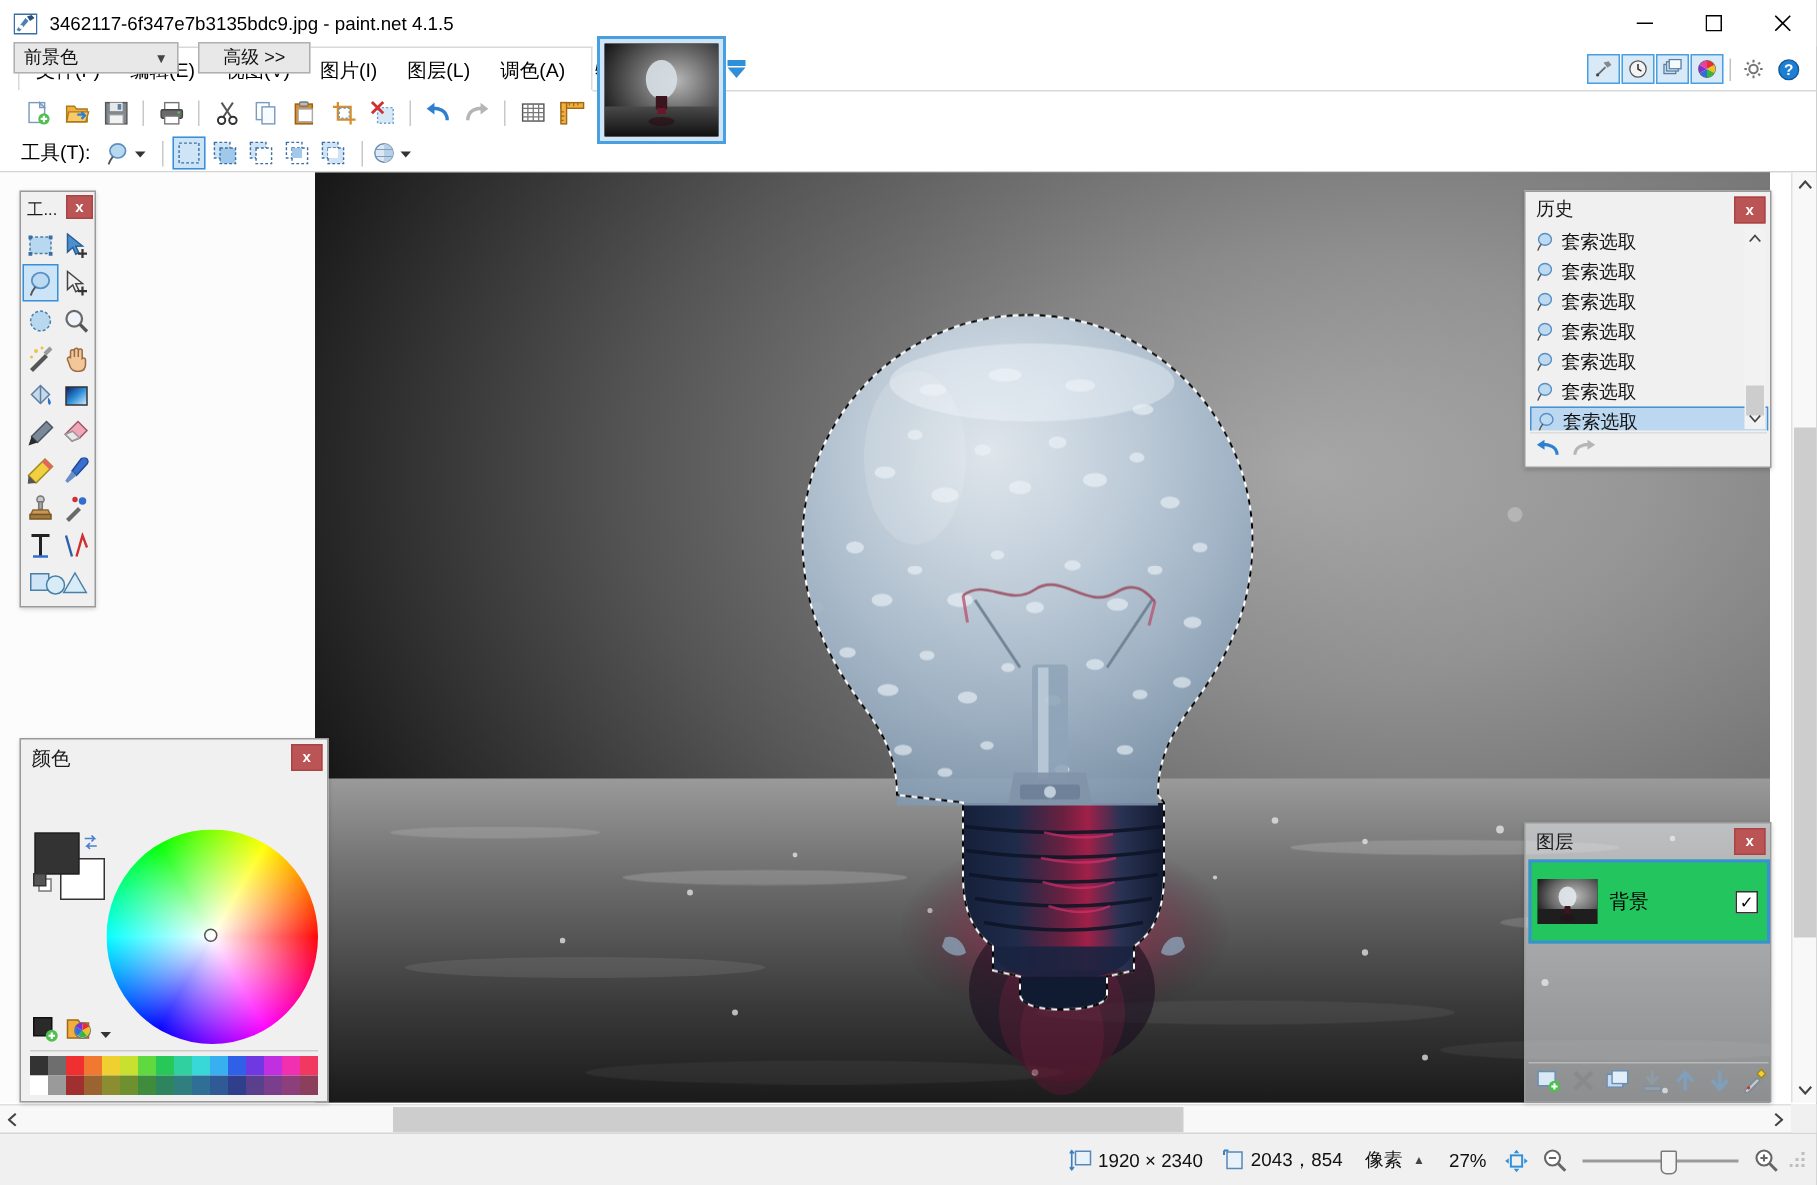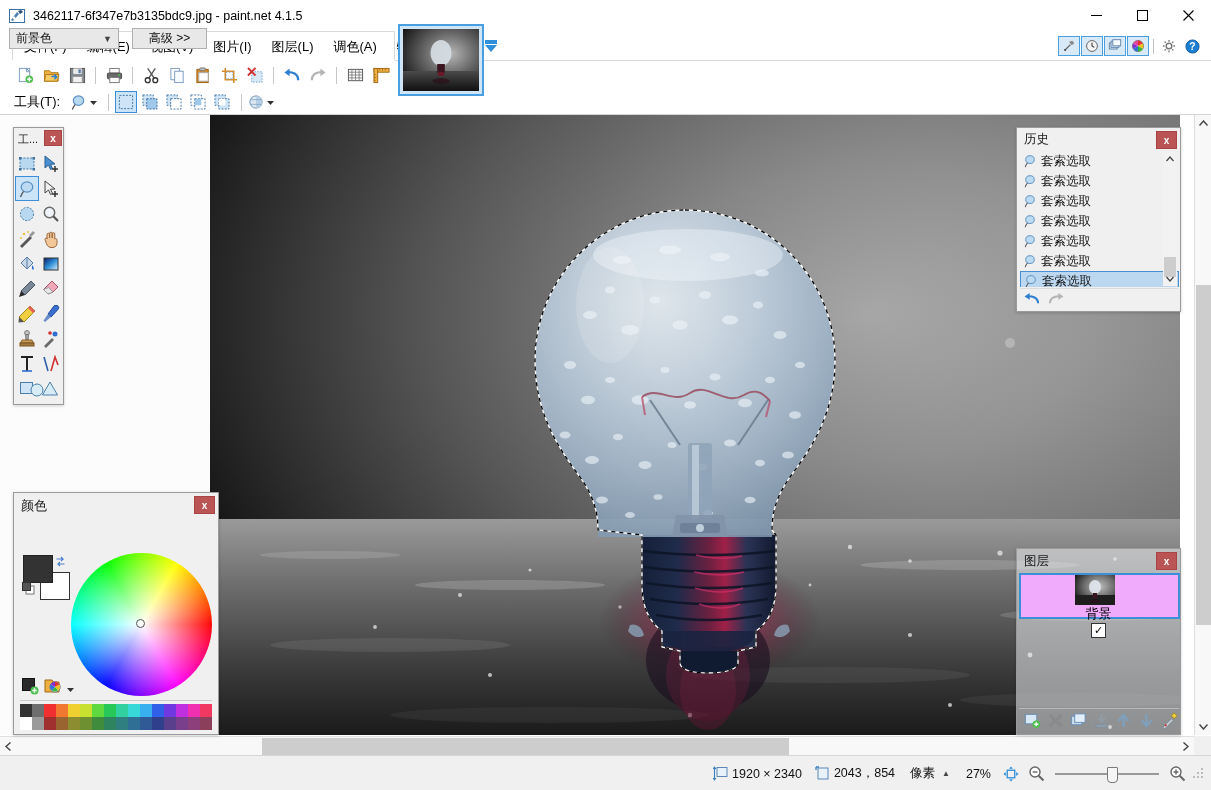--- a/index.html
+++ b/index.html
@@ -264,22 +264,22 @@
     display: flex; align-items: center; gap: 6px; padding-left: 3px;
     border-top: 1px solid #dcdcdc;
   }
 
   
   #layers { left: 1016px; top: 548px; width: 165px; height: 187px;
     background: rgba(235,238,240,0.55); }
   #layers .panel-title { height: 24px; font-size: 12.5px; }
   #layer-list { position: absolute; left: 2px; top: 24px; width: 161px; height: 136px; }
   .layer-row {
-    height: 46px; display: flex; align-items: center; padding: 0 6px 0 4px;
-    background: #f0abfc; border: 2px solid #3c8fd6; flex-direction: column;
+    height: 56px; display: flex; align-items: center; padding: 0 6px 0 4px;
+    background: #22c55e; border: 2px solid #3c8fd6;
   }
   .layer-thumb {
     width: 40px; height: 30px; background: #222; flex: 0 0 auto;
     margin-right: 8px; overflow: hidden; position: relative;
   }
   .layer-name { font-size: 13px; color: #000; flex: 1 1 auto; }
   .layer-check {
     width: 15px; height: 15px; border: 1.5px solid #333; background: #fff;
     display: flex; align-items: center; justify-content: center;
     font-size: 11px; color: #000; flex: 0 0 auto;

